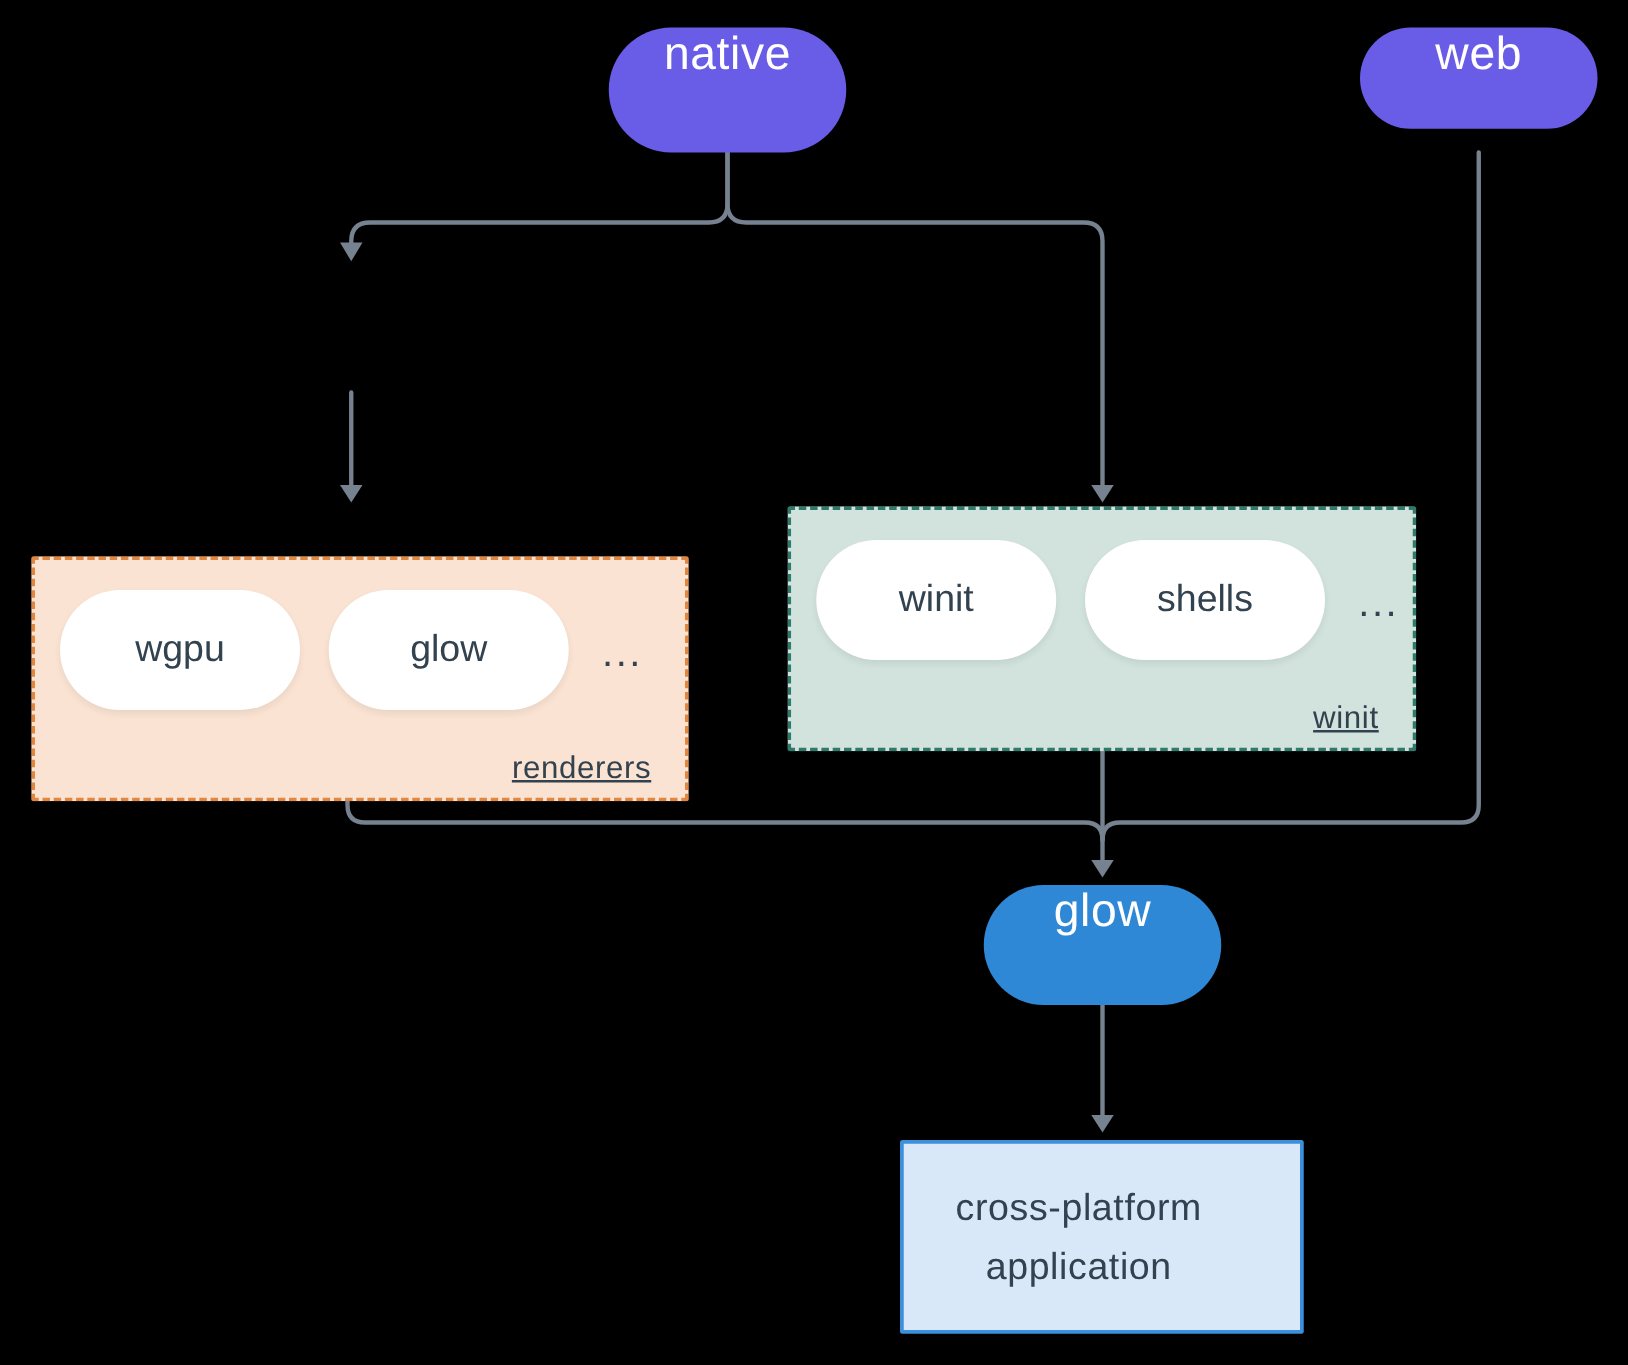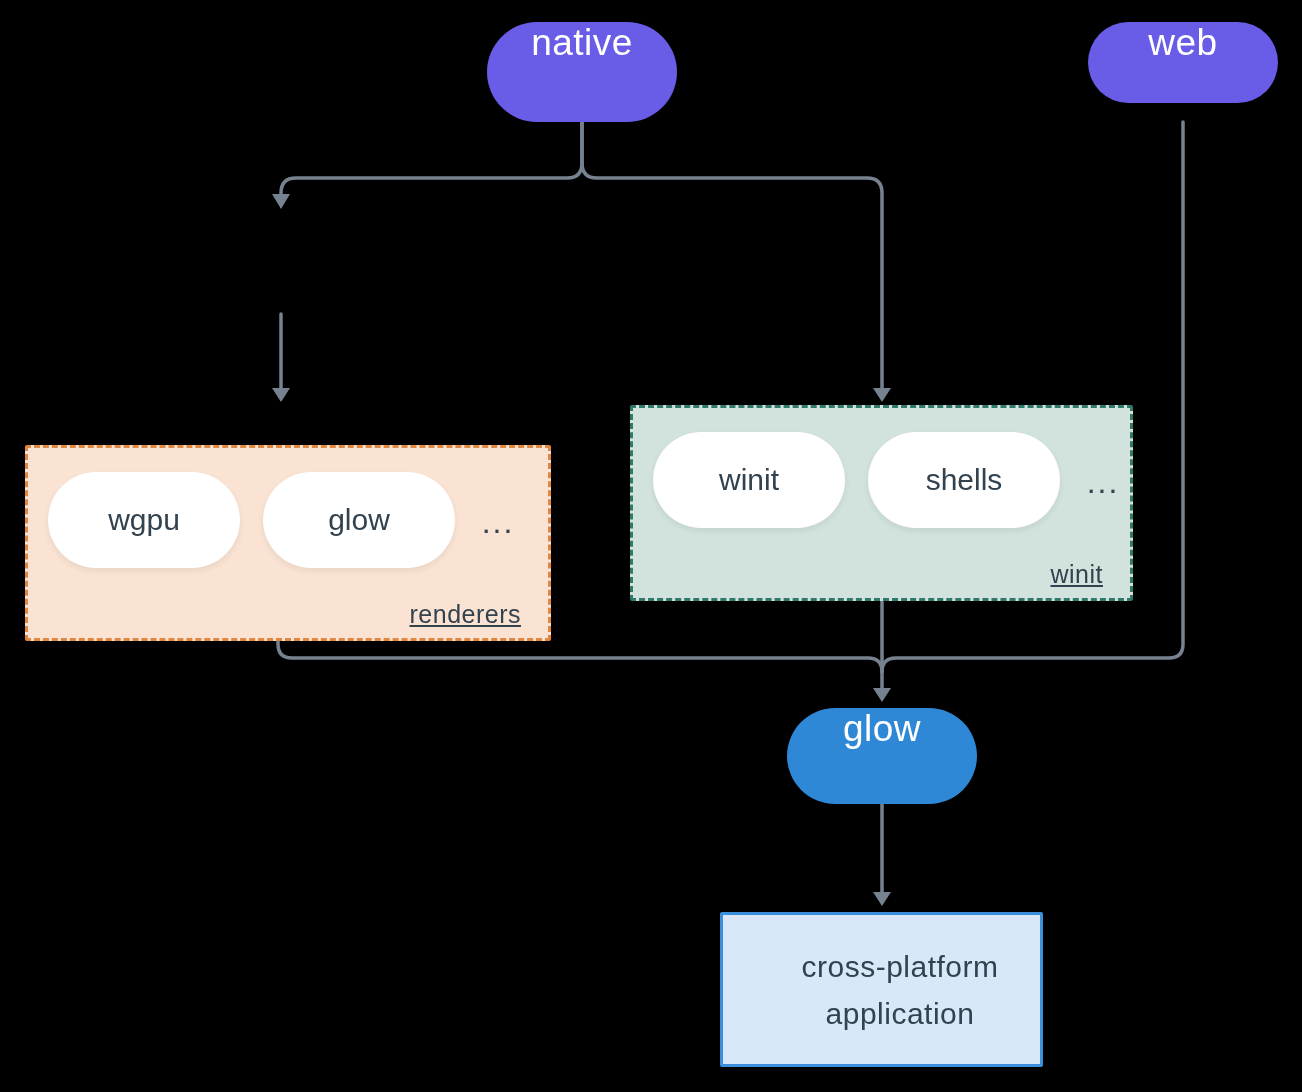--- a/index.html
+++ b/index.html
@@ -41,21 +41,21 @@
     position:absolute; left:448px; top:56px; width:44px; text-align:center;
     font-size:32px; color:var(--node-text-dark); letter-spacing:2px;
   }
   .group-label{
     position:absolute; right:27px; bottom:9px;
     font-size:25px; color:var(--node-text-dark); letter-spacing:0.5px;text-decoration:underline;
   }
   .app-box{
     position:absolute; left:720px; top:912px; width:323px; height:155px;
     background:var(--app-fill); border:3px solid var(--app-border); border-radius:2px;
-    display:flex; align-items:center; justify-content:flex-end;
+    display:flex; align-items:center; justify-content:flex-start;
   }
   .app-label{
     width:280px; text-align:center; font-size:30px; line-height:47px;
     color:var(--node-text-dark); letter-spacing:0.5px;
   }
 </style>
 </head>
 <body>
 
 <div class="canvas">

